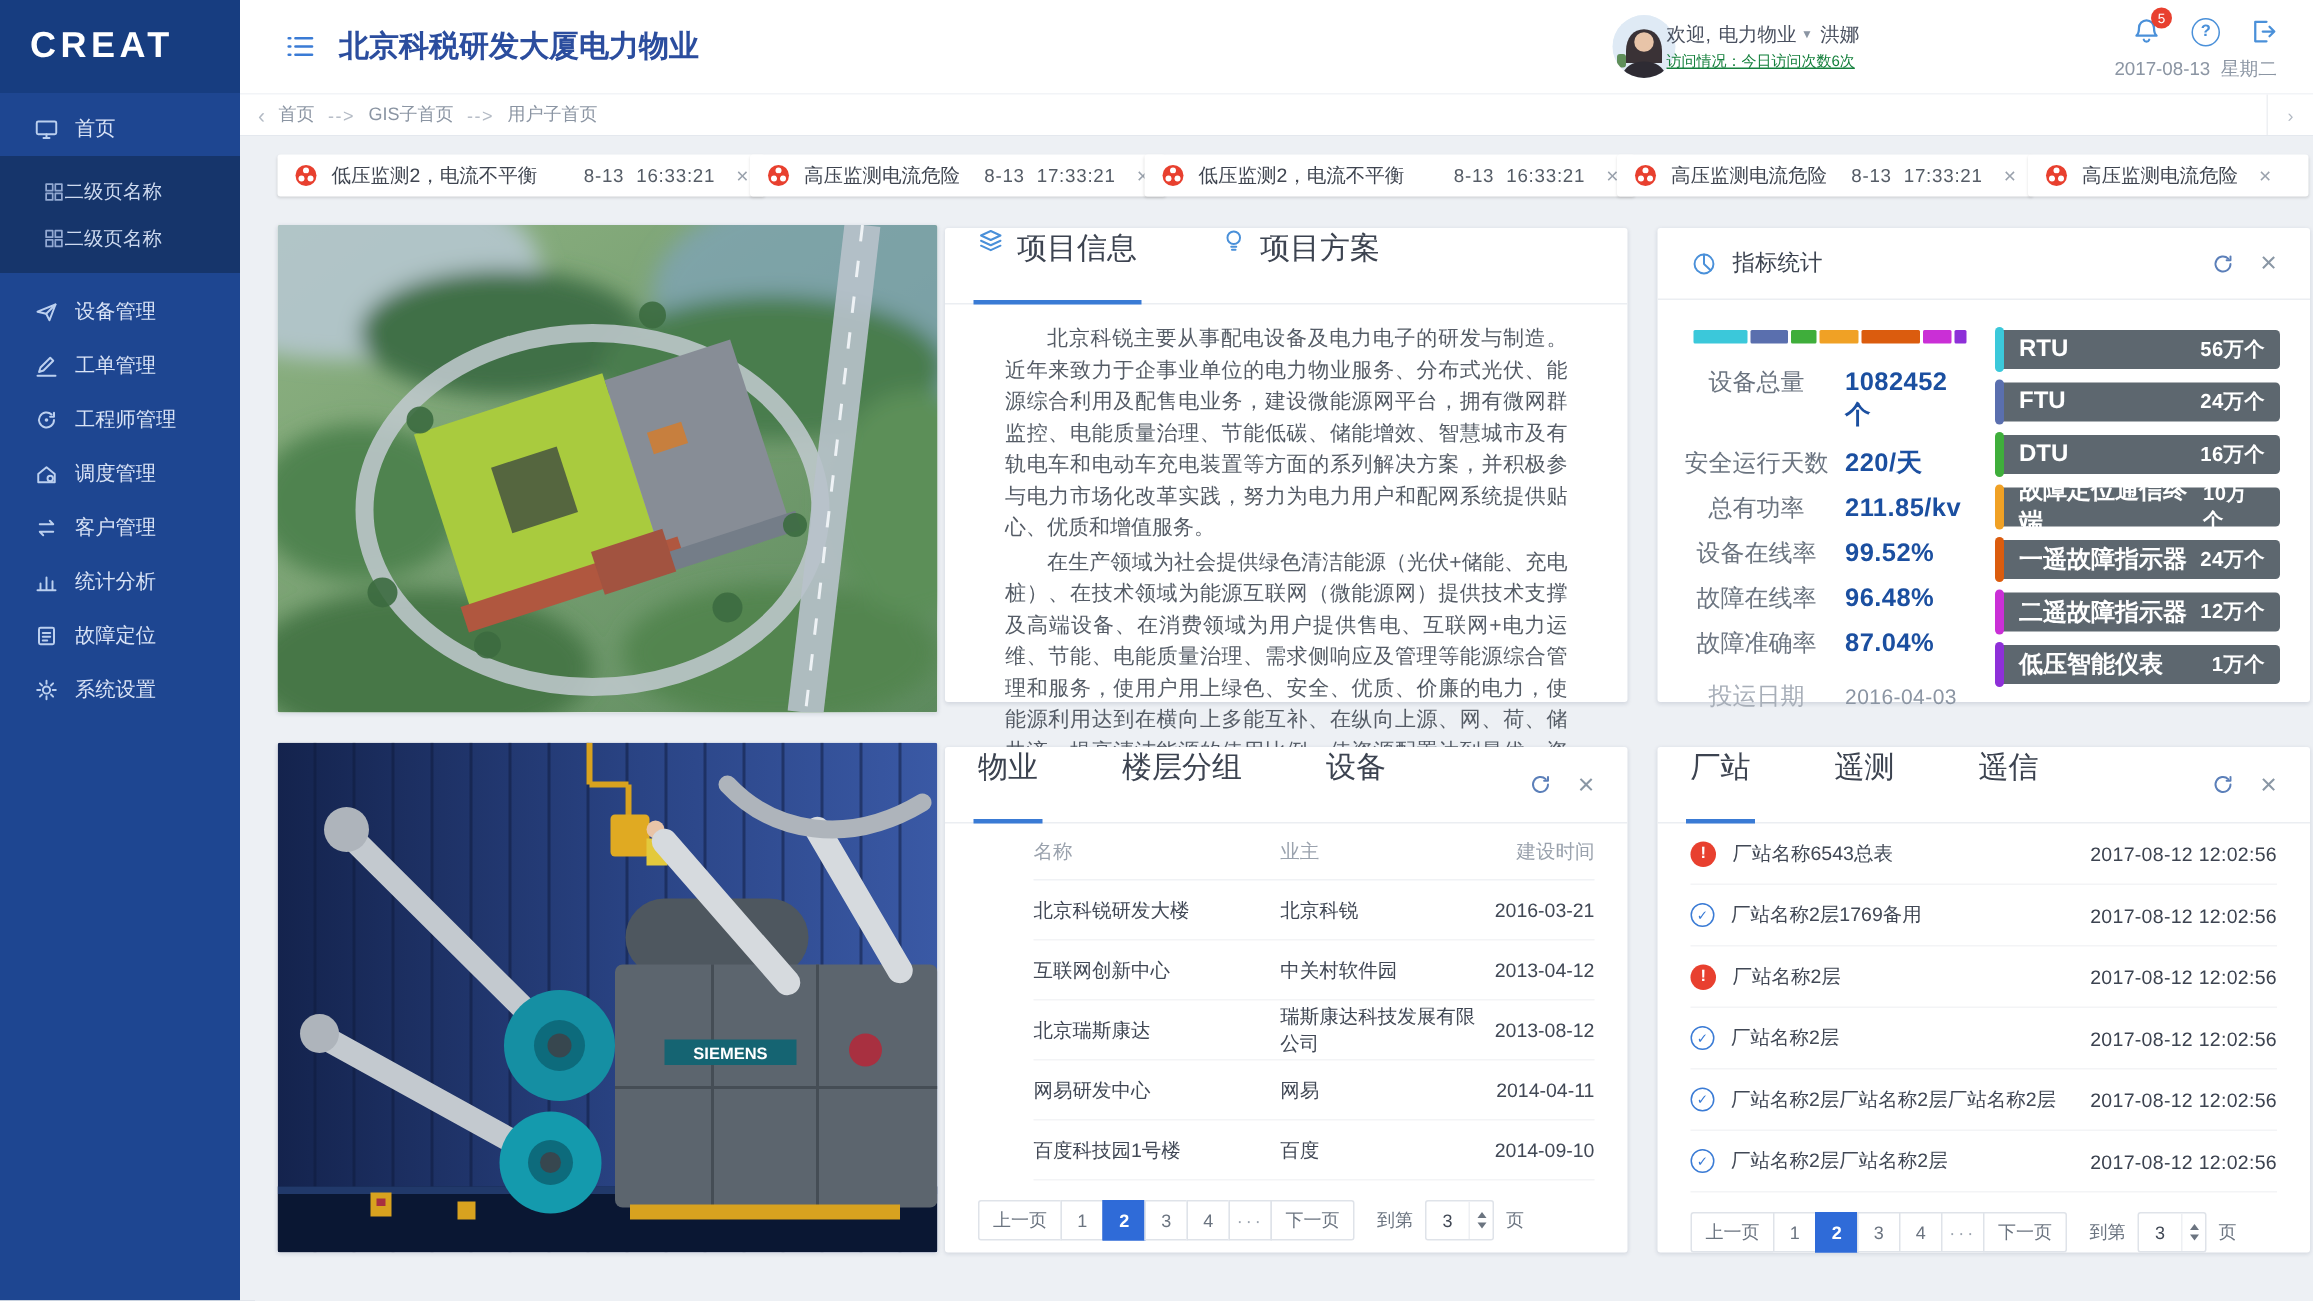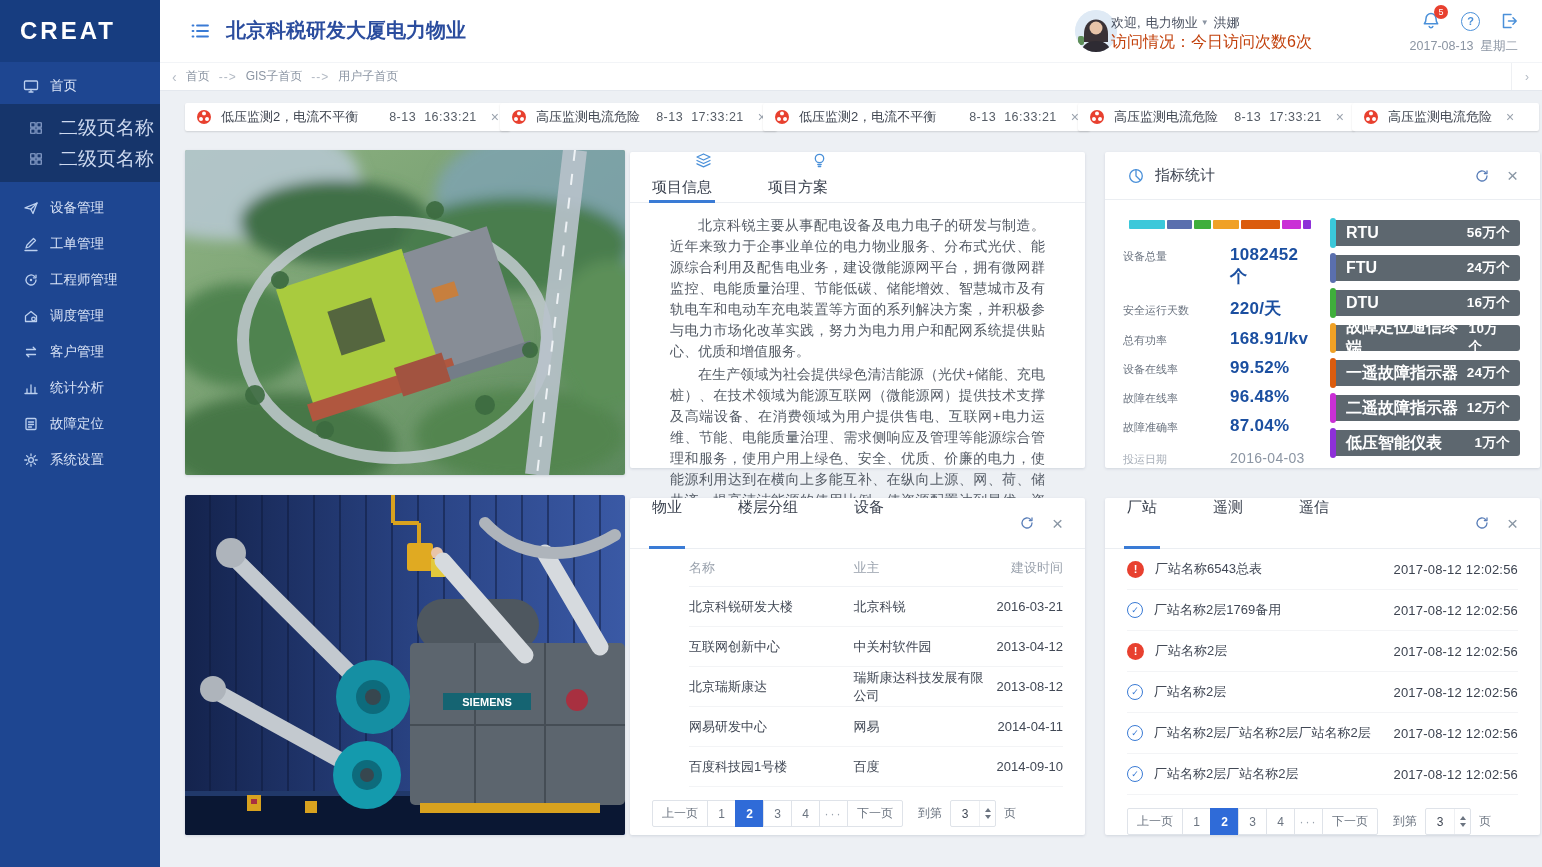--- a/index.html
+++ b/index.html
@@ -14,35 +14,35 @@
         color:#fff;font-size:24px;font-weight:bold;letter-spacing:3px;}
   .nav{padding-top:6px;}
   .nav-item{position:relative;height:36px;display:flex;align-items:center;gap:11px;
             padding-left:23px;color:#d9e3f6;font-size:13.5px;cursor:pointer;}
   .nav-item .nicon{width:16px;height:16px;color:#bcd0ef;flex:none;}
   .nav-item.active{background:#f3f5f9;color:#2a62c9;}
   .nav-item.active .nicon{color:#2a62c9;}
   .red-bar{position:absolute;left:0;top:0;bottom:0;width:3px;background:#f0503c;}
   .chev{margin-left:auto;margin-right:14px;color:#2a62c9;width:12px;height:12px;}
   .submenu{background:#16356b;padding:8px 0;margin-bottom:8px;}
-  .sub-item{height:31px;display:flex;align-items:center;gap:16px;padding-left:29px;
-            color:#cdd9ef;font-size:19px;cursor:pointer;}
+  .sub-item{height:31px;display:flex;align-items:center;gap:0;padding-left:29px;
+            color:#cdd9ef;font-size:13px;cursor:pointer;}
   .sub-item .nicon{width:14px;height:14px;color:#93a9d2;}
 
   
   .topbar{position:absolute;left:160px;top:0;right:0;height:62px;background:#fff;}
   .burger{position:absolute;left:30px;top:21px;width:20px;height:20px;color:#3a7bd5;cursor:pointer;}
   .page-title{position:absolute;left:66px;top:17px;font-size:20px;font-weight:bold;color:#2b4d9e;}
   .avatar{position:absolute;left:915px;top:10px;width:42px;height:42px;border-radius:50%;
           overflow:hidden;background:#e3edf7;cursor:pointer;}
   .welcome{position:absolute;left:951px;top:13px;line-height:19px;}
   .welcome-top{font-size:13px;color:#4a5160;display:flex;align-items:center;gap:5px;}
   .org-dd{color:#4a5160;cursor:pointer;display:flex;align-items:center;gap:3px;}
   .caret{font-size:8px;color:#8b95a3;}
-  .visit{font-size:16px;color:#c2410c;}
+  .visit{font-size:10px;color:#15803d;text-decoration:underline;}
   .top-right{position:absolute;right:24px;top:8px;text-align:right;}
   .tr-icons{display:flex;justify-content:flex-end;align-items:center;gap:20px;height:26px;}
   .bell-wrap{position:relative;width:20px;height:20px;color:#4a90d9;cursor:pointer;}
   .bell-badge{position:absolute;top:-6px;right:-7px;min-width:14px;height:14px;border-radius:8px;
               background:#e8402f;color:#fff;font-size:9px;display:flex;align-items:center;justify-content:center;}
   .q-icon{width:17px;height:17px;border:1.4px solid #4a90d9;border-radius:50%;color:#4a90d9;
           font-size:11px;font-weight:bold;display:flex;align-items:center;justify-content:center;cursor:pointer;}
   .exit-icon{width:18px;height:18px;color:#4a90d9;cursor:pointer;}
   .tr-date{margin-top:4px;font-size:12.5px;color:#8b95a3;}
 
@@ -64,43 +64,43 @@
   .alert-pill{position:absolute;top:13px;height:28px;background:#fff;border-radius:2px;
               box-shadow:0 1px 2px rgba(0,0,0,.13);display:flex;align-items:center;
               padding:0 11px;font-size:13px;color:#3f4550;}
   .pill-icon{width:16px;height:16px;margin-right:9px;flex:none;}
   .pill-time{margin-left:auto;color:#555c66;font-size:12.5px;letter-spacing:.5px;}
   .pill-close{margin-left:14px;color:#9aa2ad;font-size:14px;cursor:pointer;line-height:1;}
 
   
   .tabs{display:flex;align-items:center;height:50px;border-bottom:1px solid #ebeef2;
         padding:0 22px;gap:56px;}
-  .tab{position:relative;height:100%;display:flex;align-items:flex-end;gap:9px;font-size:15px;
-       color:#3c4350;cursor:pointer;white-space:nowrap;flex-direction:column;}
+  .tab{position:relative;height:100%;display:flex;align-items:flex-start;gap:9px;font-size:20px;
+       color:#3c4350;cursor:pointer;white-space:nowrap;}
   .tab.active::after{content:"";position:absolute;left:-3px;right:-3px;bottom:-1px;height:3px;background:#3a7bd5;}
   .tab .ticon{width:17px;height:17px;color:#4a90d9;}
   .panel-actions{margin-left:auto;display:flex;align-items:center;gap:17px;}
   .act-refresh{width:16px;height:16px;color:#5b7fb9;cursor:pointer;}
   .act-close{color:#8a97a5;font-size:19px;line-height:1;cursor:pointer;}
 
   
   .proj-body{padding:12px 22px 0;}
   .proj-body p{margin:0 18px 2px;font-size:14px;line-height:21px;color:#555c66;
                text-align:justify;text-indent:2em;}
 
   
   .stat-head{display:flex;align-items:center;height:47px;padding:0 22px;
              border-bottom:1px solid #ebeef2;font-size:15px;color:#3c4350;gap:10px;}
   .stat-head .ticon{width:18px;height:18px;color:#4a90d9;}
   .stats-body{display:flex;padding:18px 20px 0 18px;gap:16px;}
   .stats-left{width:192px;}
   .colorbar{display:flex;height:9px;gap:2px;margin:2px 4px 16px 6px;}
   .seg{height:100%;border-radius:1px;}
   .stat-row{display:grid;grid-template-columns:96px 1fr;align-items:baseline;margin-bottom:9px;}
-  .stat-label{font-size:11px;color:#6b7480;text-align:left;}
+  .stat-label{font-size:16px;color:#6b7480;text-align:center;}
   .stat-value{font-size:17px;font-weight:bold;color:#1b4fa0;margin-left:11px;letter-spacing:.3px;}
   .deploy .stat-label{color:#a7aeb8;}
   .deploy .stat-value{font-size:14px;font-weight:normal;color:#8b95a3;}
   .stats-right{flex:1;padding-top:2px;}
   .badge{position:relative;display:flex;align-items:center;height:26px;background:#5d676f;
          border-radius:3px;margin-bottom:9px;padding:0 10px 0 15px;color:#fff;}
   .badge-stripe{position:absolute;left:-1px;top:-2px;bottom:-2px;width:6px;border-radius:3px;}
   .badge-label{font-size:16px;font-weight:bold;}
   .badge-value{margin-left:auto;font-size:13.5px;font-weight:bold;letter-spacing:.3px;}
 
@@ -477,21 +477,21 @@
           <div class="stat-row">
               <span class="stat-label">设备总量</span>
               <span class="stat-value">1082452个</span>
             </div>
           <div class="stat-row">
               <span class="stat-label">安全运行天数</span>
               <span class="stat-value">220/天</span>
             </div>
           <div class="stat-row">
               <span class="stat-label">总有功率</span>
-              <span class="stat-value">168.91/kv</span>
+              <span class="stat-value">211.85/kv</span>
             </div>
           <div class="stat-row">
               <span class="stat-label">设备在线率</span>
               <span class="stat-value">99.52%</span>
             </div>
           <div class="stat-row">
               <span class="stat-label">故障在线率</span>
               <span class="stat-value">96.48%</span>
             </div>
           <div class="stat-row">

